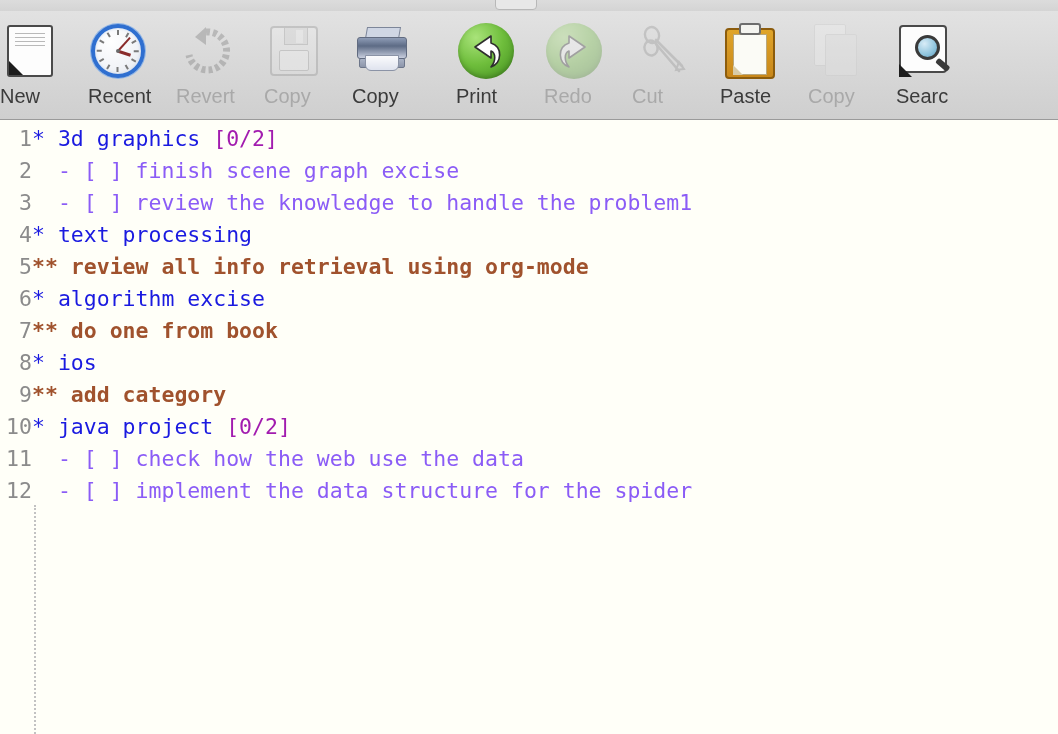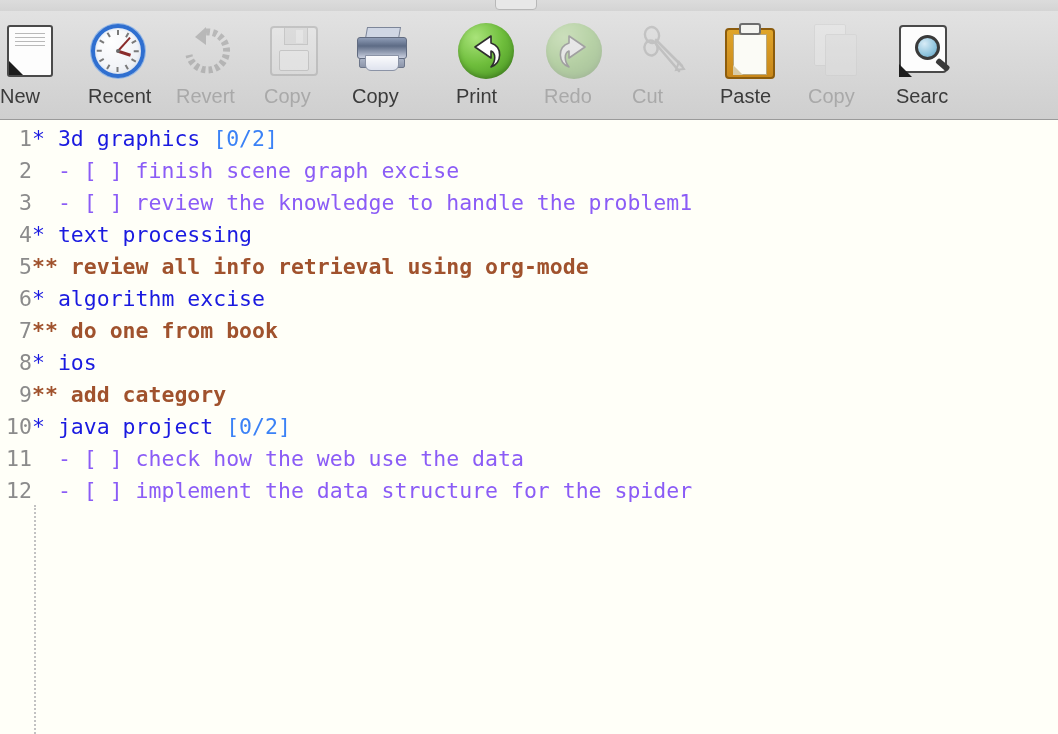--- a/index.html
+++ b/index.html
@@ -318,21 +318,21 @@
     font-size: 21.5px;
     -webkit-user-select: none;
     user-select: none;
   }
 
   .txt { display: inline; }
 
   .h1 { color: #1a1ae0; }
   .h2 { color: #a0522d; font-weight: bold; }
   .body-txt { color: #8b5cf6; }
-  .cookie { color: #3b82f6; }
+  .cookie { color: #a21caf; }
 </style>
 </head>
 <body>
 
 <div id="app">
 
   <div class="titlestrip">
     <div class="tabnub"></div>
   </div>
 

